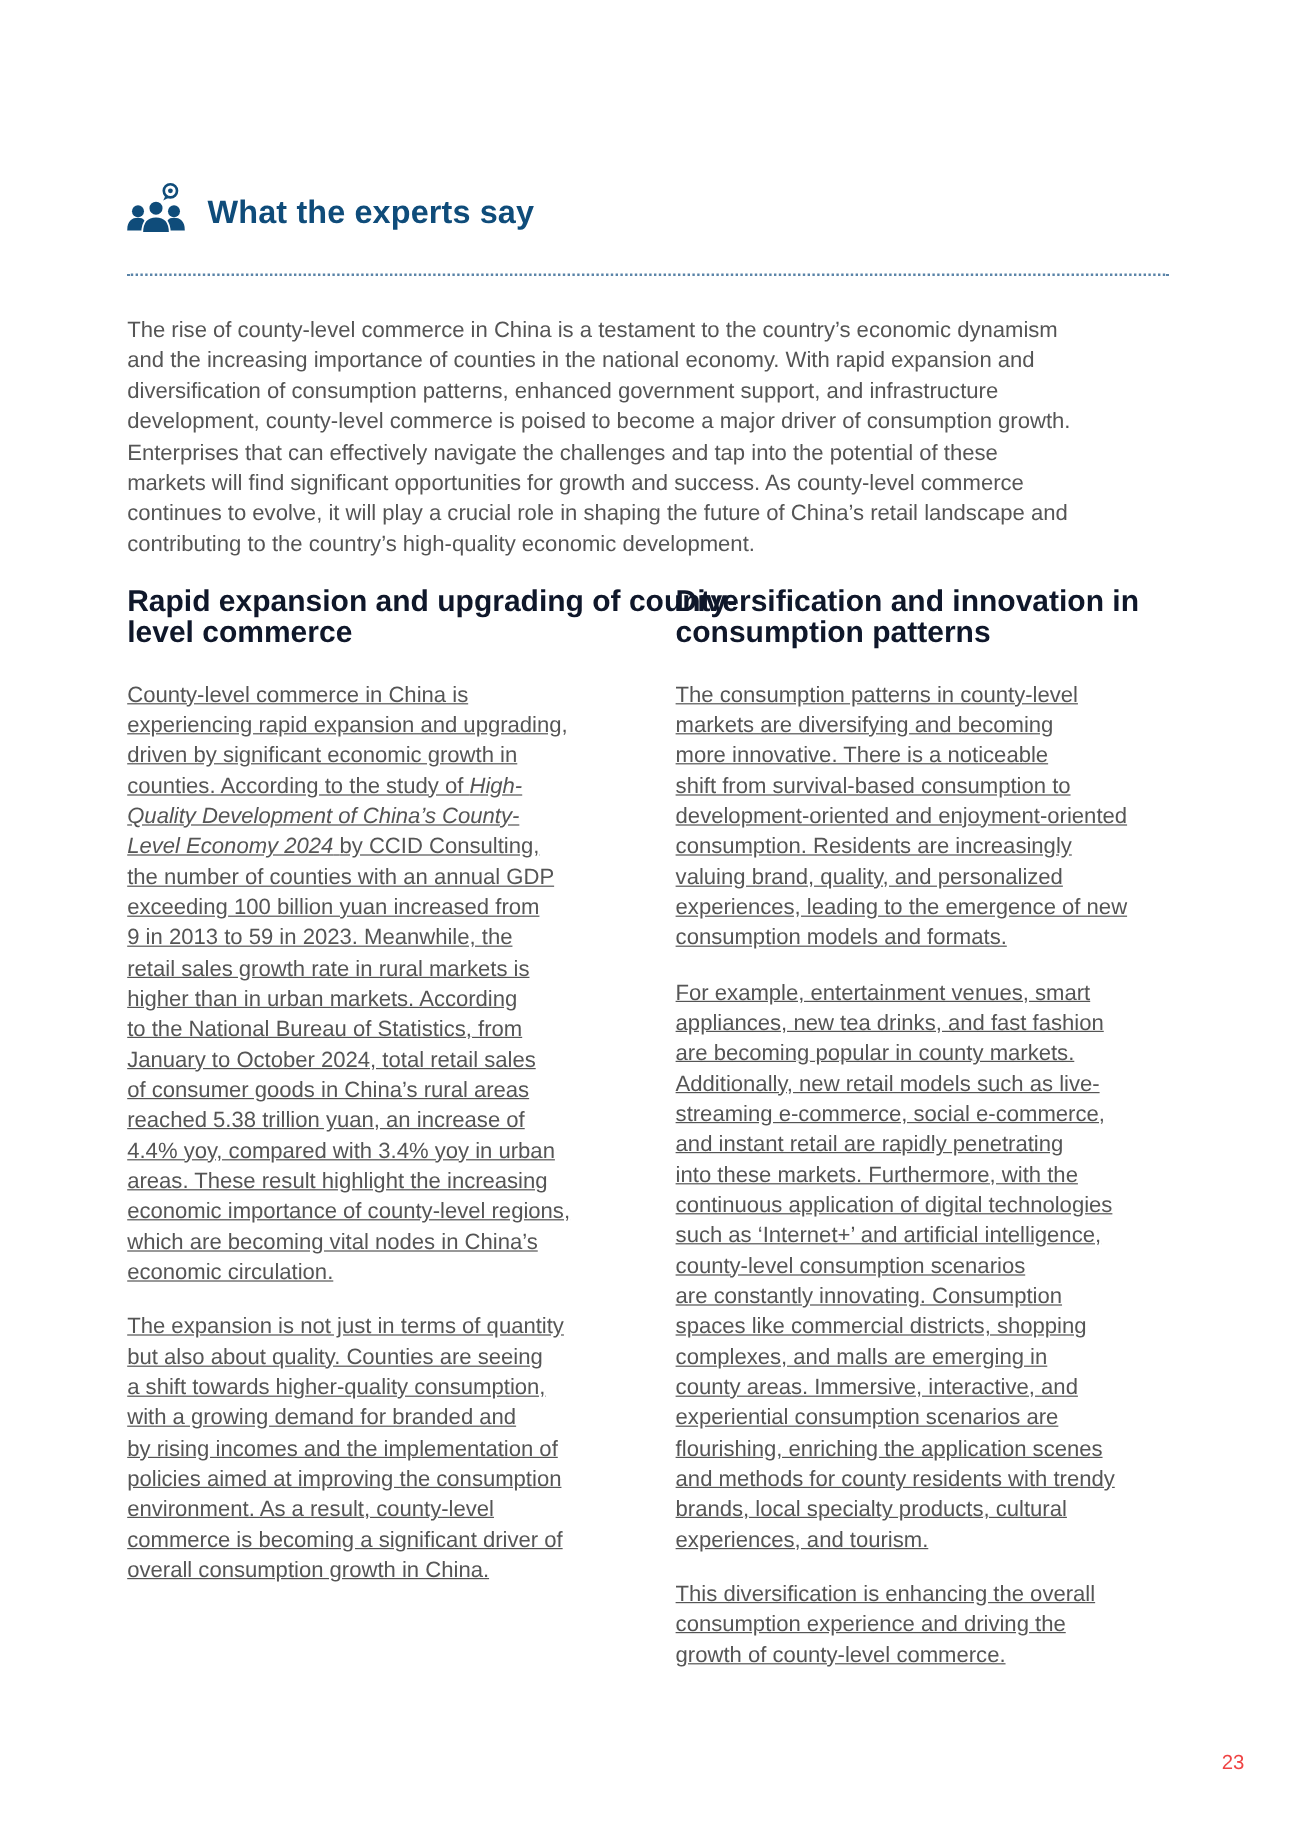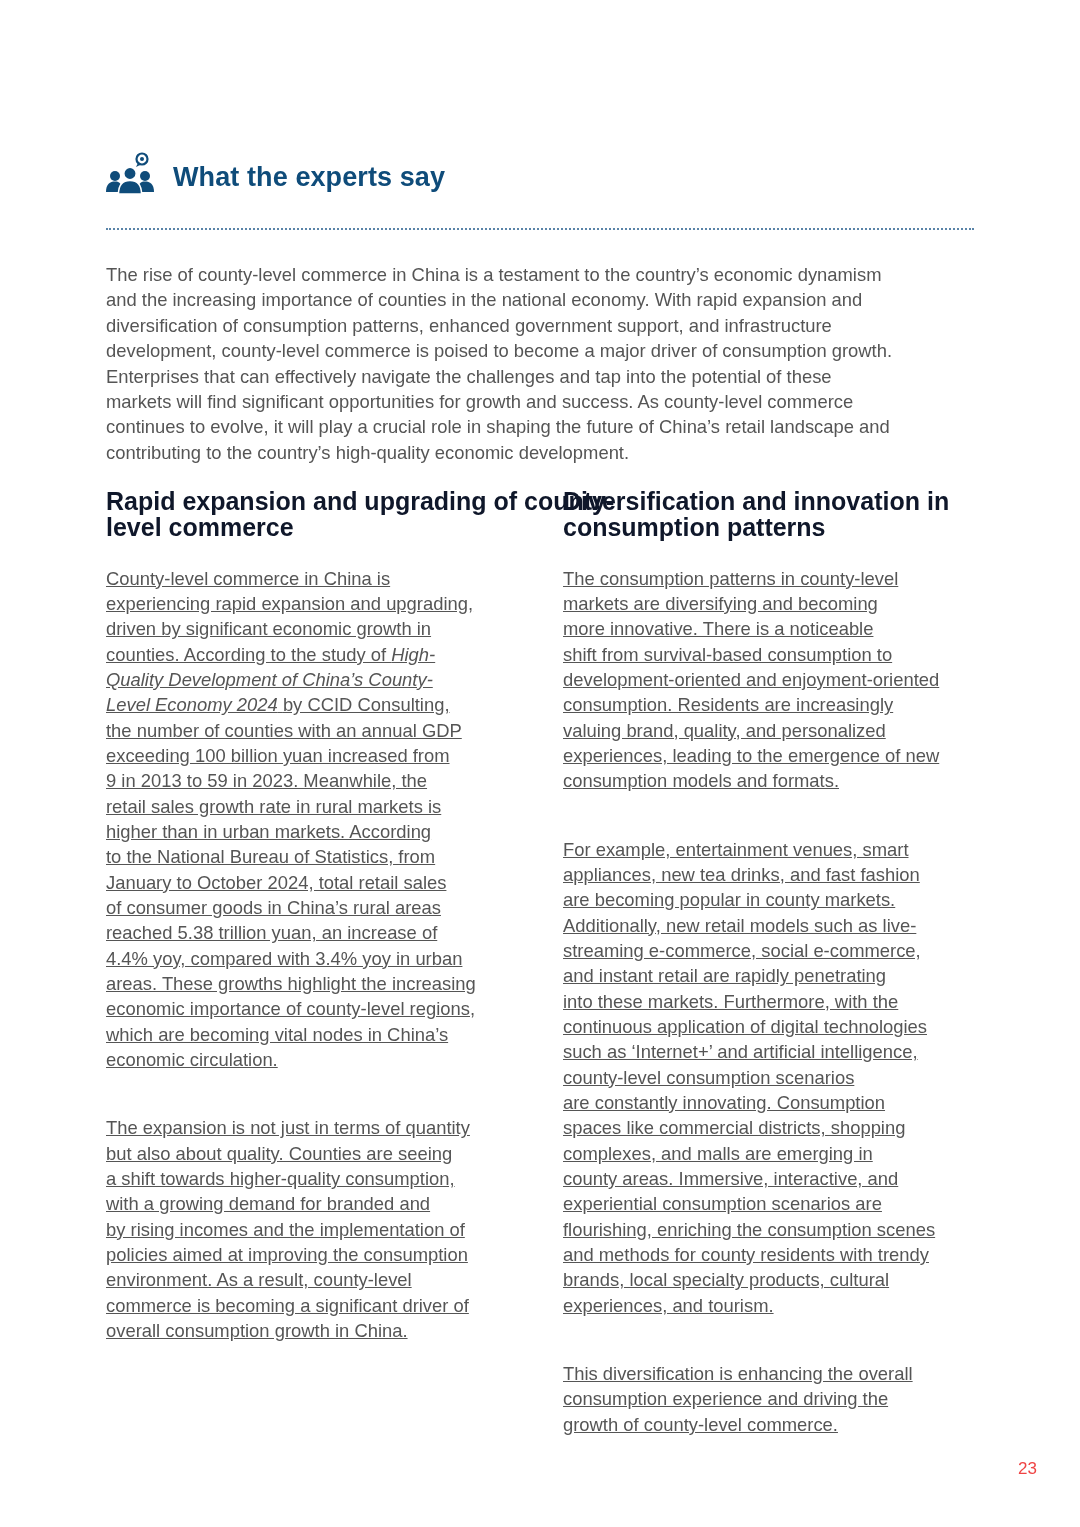--- a/index.html
+++ b/index.html
@@ -69,21 +69,21 @@
       color: #0f172a;
     }
     .col p {
       margin: 0;
       font-size: 18.4px;
       line-height: 25.35px;
       color: #555555;
       text-decoration: underline;
     }
     .col h2 + p { margin-top: 25.5px; }
-    .col p + p { margin-top: 43px; }
+    .col p + p { margin-top: 20px; }
     .line { display: block; white-space: nowrap; }
     .page-number {
       position: absolute;
       right: 43px;
       top: 1459px;
       font-size: 17px;
       color: #ef4444;
     }
   </style>
 </head>
@@ -136,21 +136,21 @@
     <span class="line">the number of counties with an annual GDP</span>
     <span class="line">exceeding 100 billion yuan increased from</span>
     <span class="line">9 in 2013 to 59 in 2023. Meanwhile, the</span>
     <span class="line">retail sales growth rate in rural markets is</span>
     <span class="line">higher than in urban markets. According</span>
     <span class="line">to the National Bureau of Statistics, from</span>
     <span class="line">January to October 2024, total retail sales</span>
     <span class="line">of consumer goods in China’s rural areas</span>
     <span class="line">reached 5.38 trillion yuan, an increase of</span>
     <span class="line">4.4% yoy, compared with 3.4% yoy in urban</span>
-    <span class="line">areas. These growths highlight the increasing</span>
+    <span class="line">areas. These result highlight the increasing</span>
     <span class="line">economic importance of county-level regions,</span>
     <span class="line">which are becoming vital nodes in China’s</span>
     <span class="line">economic circulation.</span>
   </p>
   <p>
     <span class="line">The expansion is not just in terms of quantity</span>
     <span class="line">but also about quality. Counties are seeing</span>
     <span class="line">a shift towards higher-quality consumption,</span>
     <span class="line">with a growing demand for branded and</span>
     <span class="line">by rising incomes and the implementation of</span>
@@ -186,21 +186,21 @@
     <span class="line">and instant retail are rapidly penetrating</span>
     <span class="line">into these markets. Furthermore, with the</span>
     <span class="line">continuous application of digital technologies</span>
     <span class="line">such as ‘Internet+’ and artificial intelligence,</span>
     <span class="line">county-level consumption scenarios</span>
     <span class="line">are constantly innovating. Consumption</span>
     <span class="line">spaces like commercial districts, shopping</span>
     <span class="line">complexes, and malls are emerging in</span>
     <span class="line">county areas. Immersive, interactive, and</span>
     <span class="line">experiential consumption scenarios are</span>
-    <span class="line">flourishing, enriching the consumption scenes</span>
+    <span class="line">flourishing, enriching the application scenes</span>
     <span class="line">and methods for county residents with trendy</span>
     <span class="line">brands, local specialty products, cultural</span>
     <span class="line">experiences, and tourism.</span>
   </p>
   <p>
     <span class="line">This diversification is enhancing the overall</span>
     <span class="line">consumption experience and driving the</span>
     <span class="line">growth of county-level commerce.</span>
   </p>
 </section>

